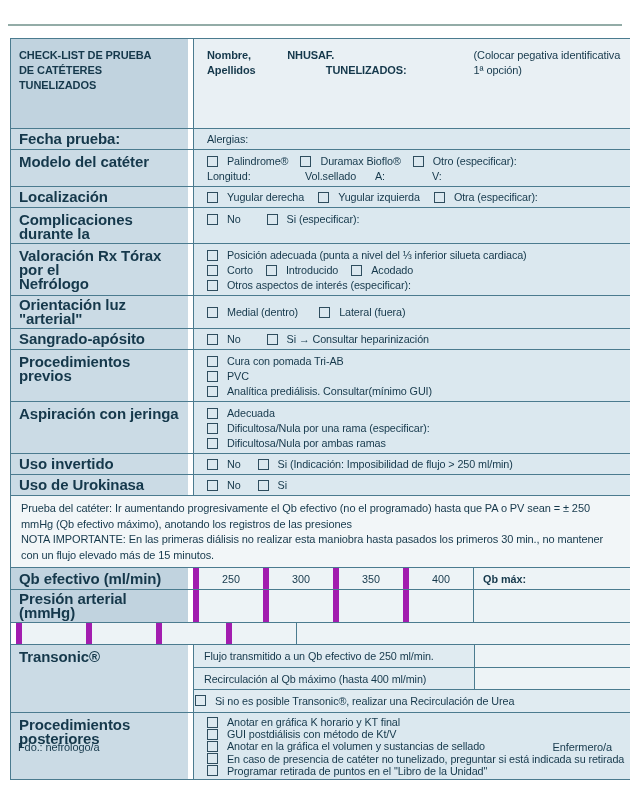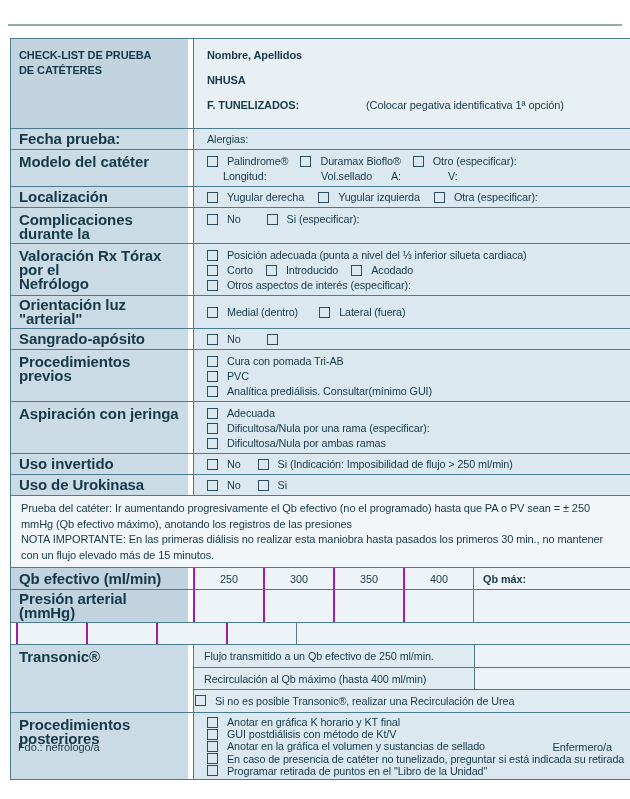--- a/index.html
+++ b/index.html
@@ -44,34 +44,34 @@
   .r-modelo{min-height:34px;}
   .r-compl{min-height:32px;}
   .r-rx{min-height:47px;}
   .r-multi3{min-height:45px;}
   .r-note{min-height:61px;}
   .r-qb{min-height:22px;}
   .r-trans{min-height:68px;}
   .r-post{min-height:59px;}
   
   .r-header .lc{font-size:11px;line-height:15px;padding-top:9px;}
-  .hdr-lines{display:flex;flex-direction:column;row-gap:10px;padding-top:5px;font-weight:bold;font-size:11px;}
+  .hdr-lines{display:flex;flex-direction:row;row-gap:10px;padding-top:5px;font-weight:bold;font-size:11px;}
   .birth-line{display:flex;align-items:baseline;}
   .sticker{margin-left:67px;font-weight:normal;}
   
-  .indent{margin-left:16px;}
+  .indent{}
   .w98{display:inline-block;width:98px;}
   .w70{display:inline-block;width:70px;}
   .w57{display:inline-block;width:57px;}
   
   .row.note{display:block;background:#f2f6f8;padding:5px 10px 4px 10px;
     font-size:11px;line-height:15.5px;letter-spacing:-0.1px;box-sizing:border-box;}
   .note b{font-weight:normal;margin-top:8px;}
   
-  .qcell{flex:0 0 70px;box-sizing:border-box;border-left:2px solid #a21caf;background:#edf3f6;
+  .qcell{flex:0 0 70px;box-sizing:border-box;border-left:6px solid #a21caf;background:#edf3f6;
     display:flex;align-items:center;justify-content:center;font-size:10.8px;}
   .qmax{flex:1 1 auto;box-sizing:border-box;border-left:1px solid #4b7b8f;background:#edf3f6;
     display:flex;align-items:center;padding-left:9px;font-size:10.8px;font-weight:bold;}
   
   .tcontent{flex:1 1 auto;display:flex;flex-direction:column;border-left:1px solid #4b7b8f;background:#e0ebf1;}
   .t-sub{display:flex;align-items:stretch;min-height:22px;box-sizing:border-box;}
   .t-sub + .t-sub{border-top:1px solid #4b7b8f;}
   .t-text{flex:0 0 280px;box-sizing:border-box;display:flex;align-items:center;
     padding-left:10px;font-size:10.8px;letter-spacing:-0.1px;}
   .t-text.full{flex:1 1 auto;padding-left:1px;}
@@ -87,20 +87,21 @@
 
 <div class="page">
   <div class="top-rule"></div>
 
   <div class="form-table">
 
     <div class="row r-header">
       <div class="lc dark top">
         <div>CHECK-LIST DE PRUEBA</div>
         <div>DE CATÉTERES</div>
+        <div>TUNELIZADOS</div>
       </div>
       <div class="gap"></div>
       <div class="cc light top">
         <div class="hdr-lines">
           <div>Nombre, Apellidos</div>
           <div>NHUSA</div>
           <div class="birth-line">
             <span>F. TUNELIZADOS:</span>
             <span class="sticker">(Colocar pegativa identificativa 1ª opción)</span>
           </div>
@@ -235,20 +236,21 @@
       <div class="lc">Sangrado-apósito</div>
       <div class="gap"></div>
       <div class="cc">
         <div class="optline" style="gap:26px;">
           <span class="opt">
             <span class="cb"></span>
             <span>No</span>
           </span>
           <span class="opt">
             <span class="cb"></span>
+            <span>Si → Consultar heparinización</span>
           </span>
         </div>
       </div>
     </div>
 
     <div class="row r-multi3">
       <div class="lc top">Procedimientos previos</div>
       <div class="gap"></div>
       <div class="cc top lh15">
         <div class="optline">

